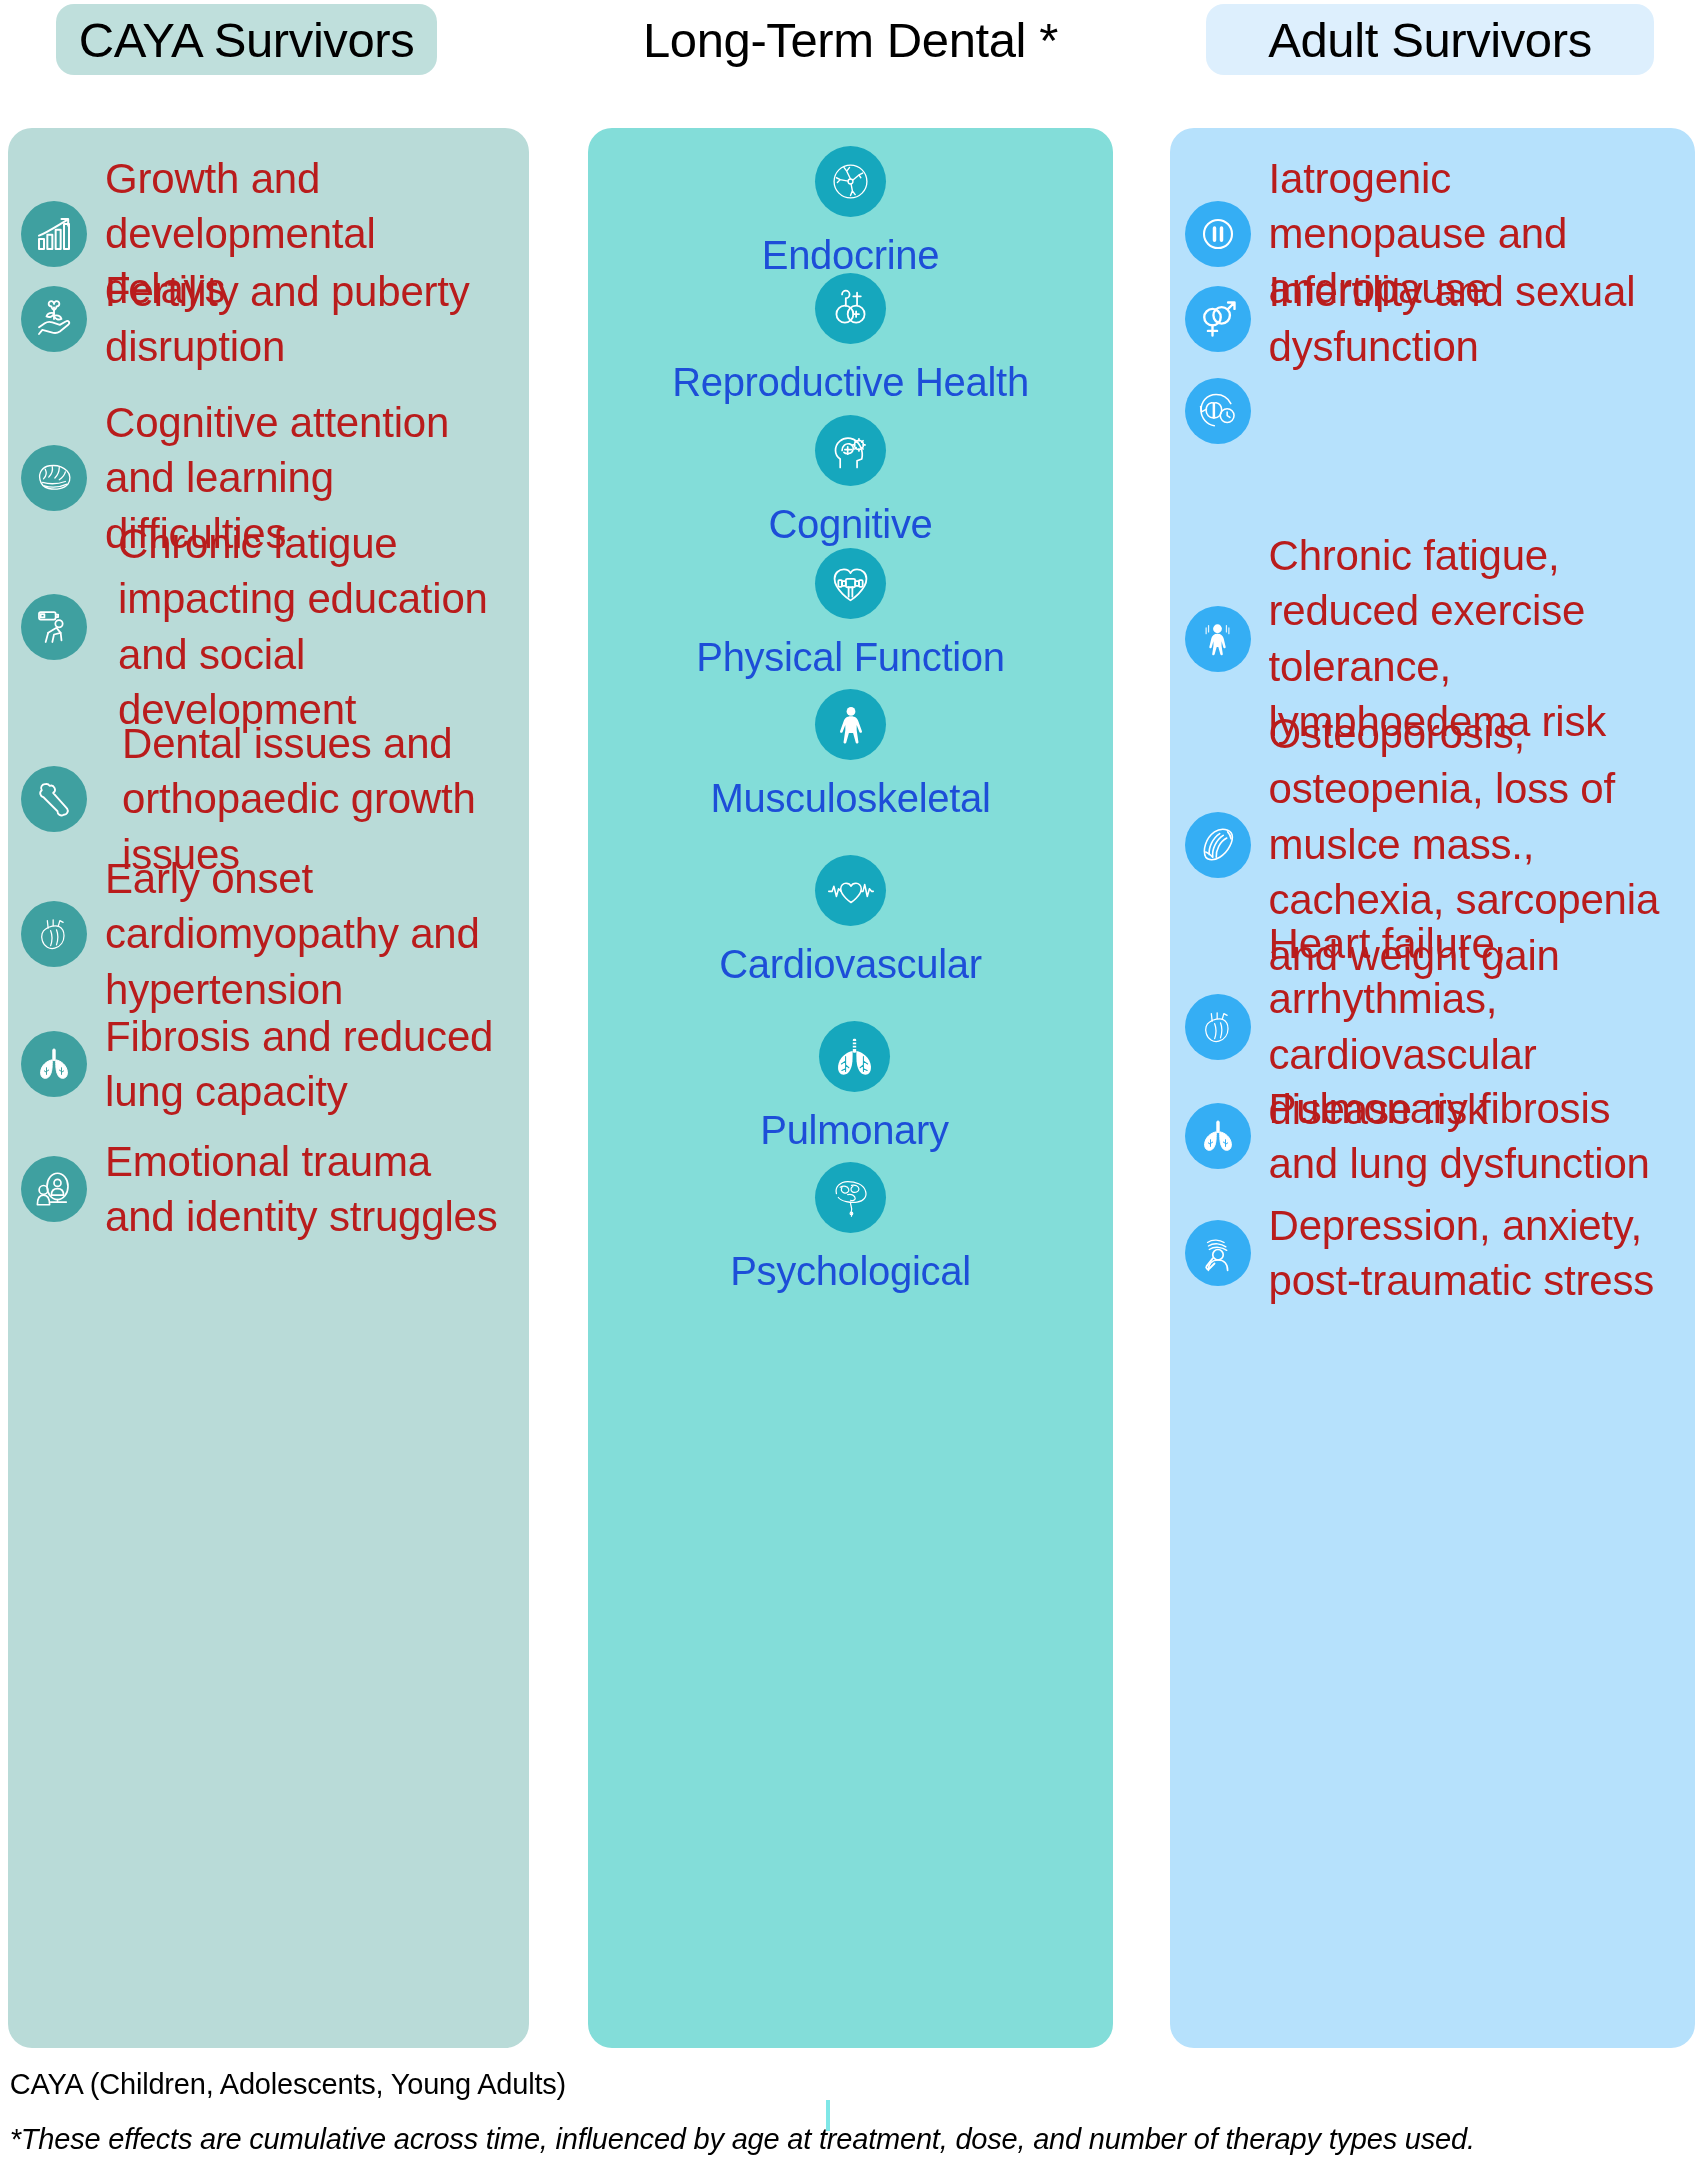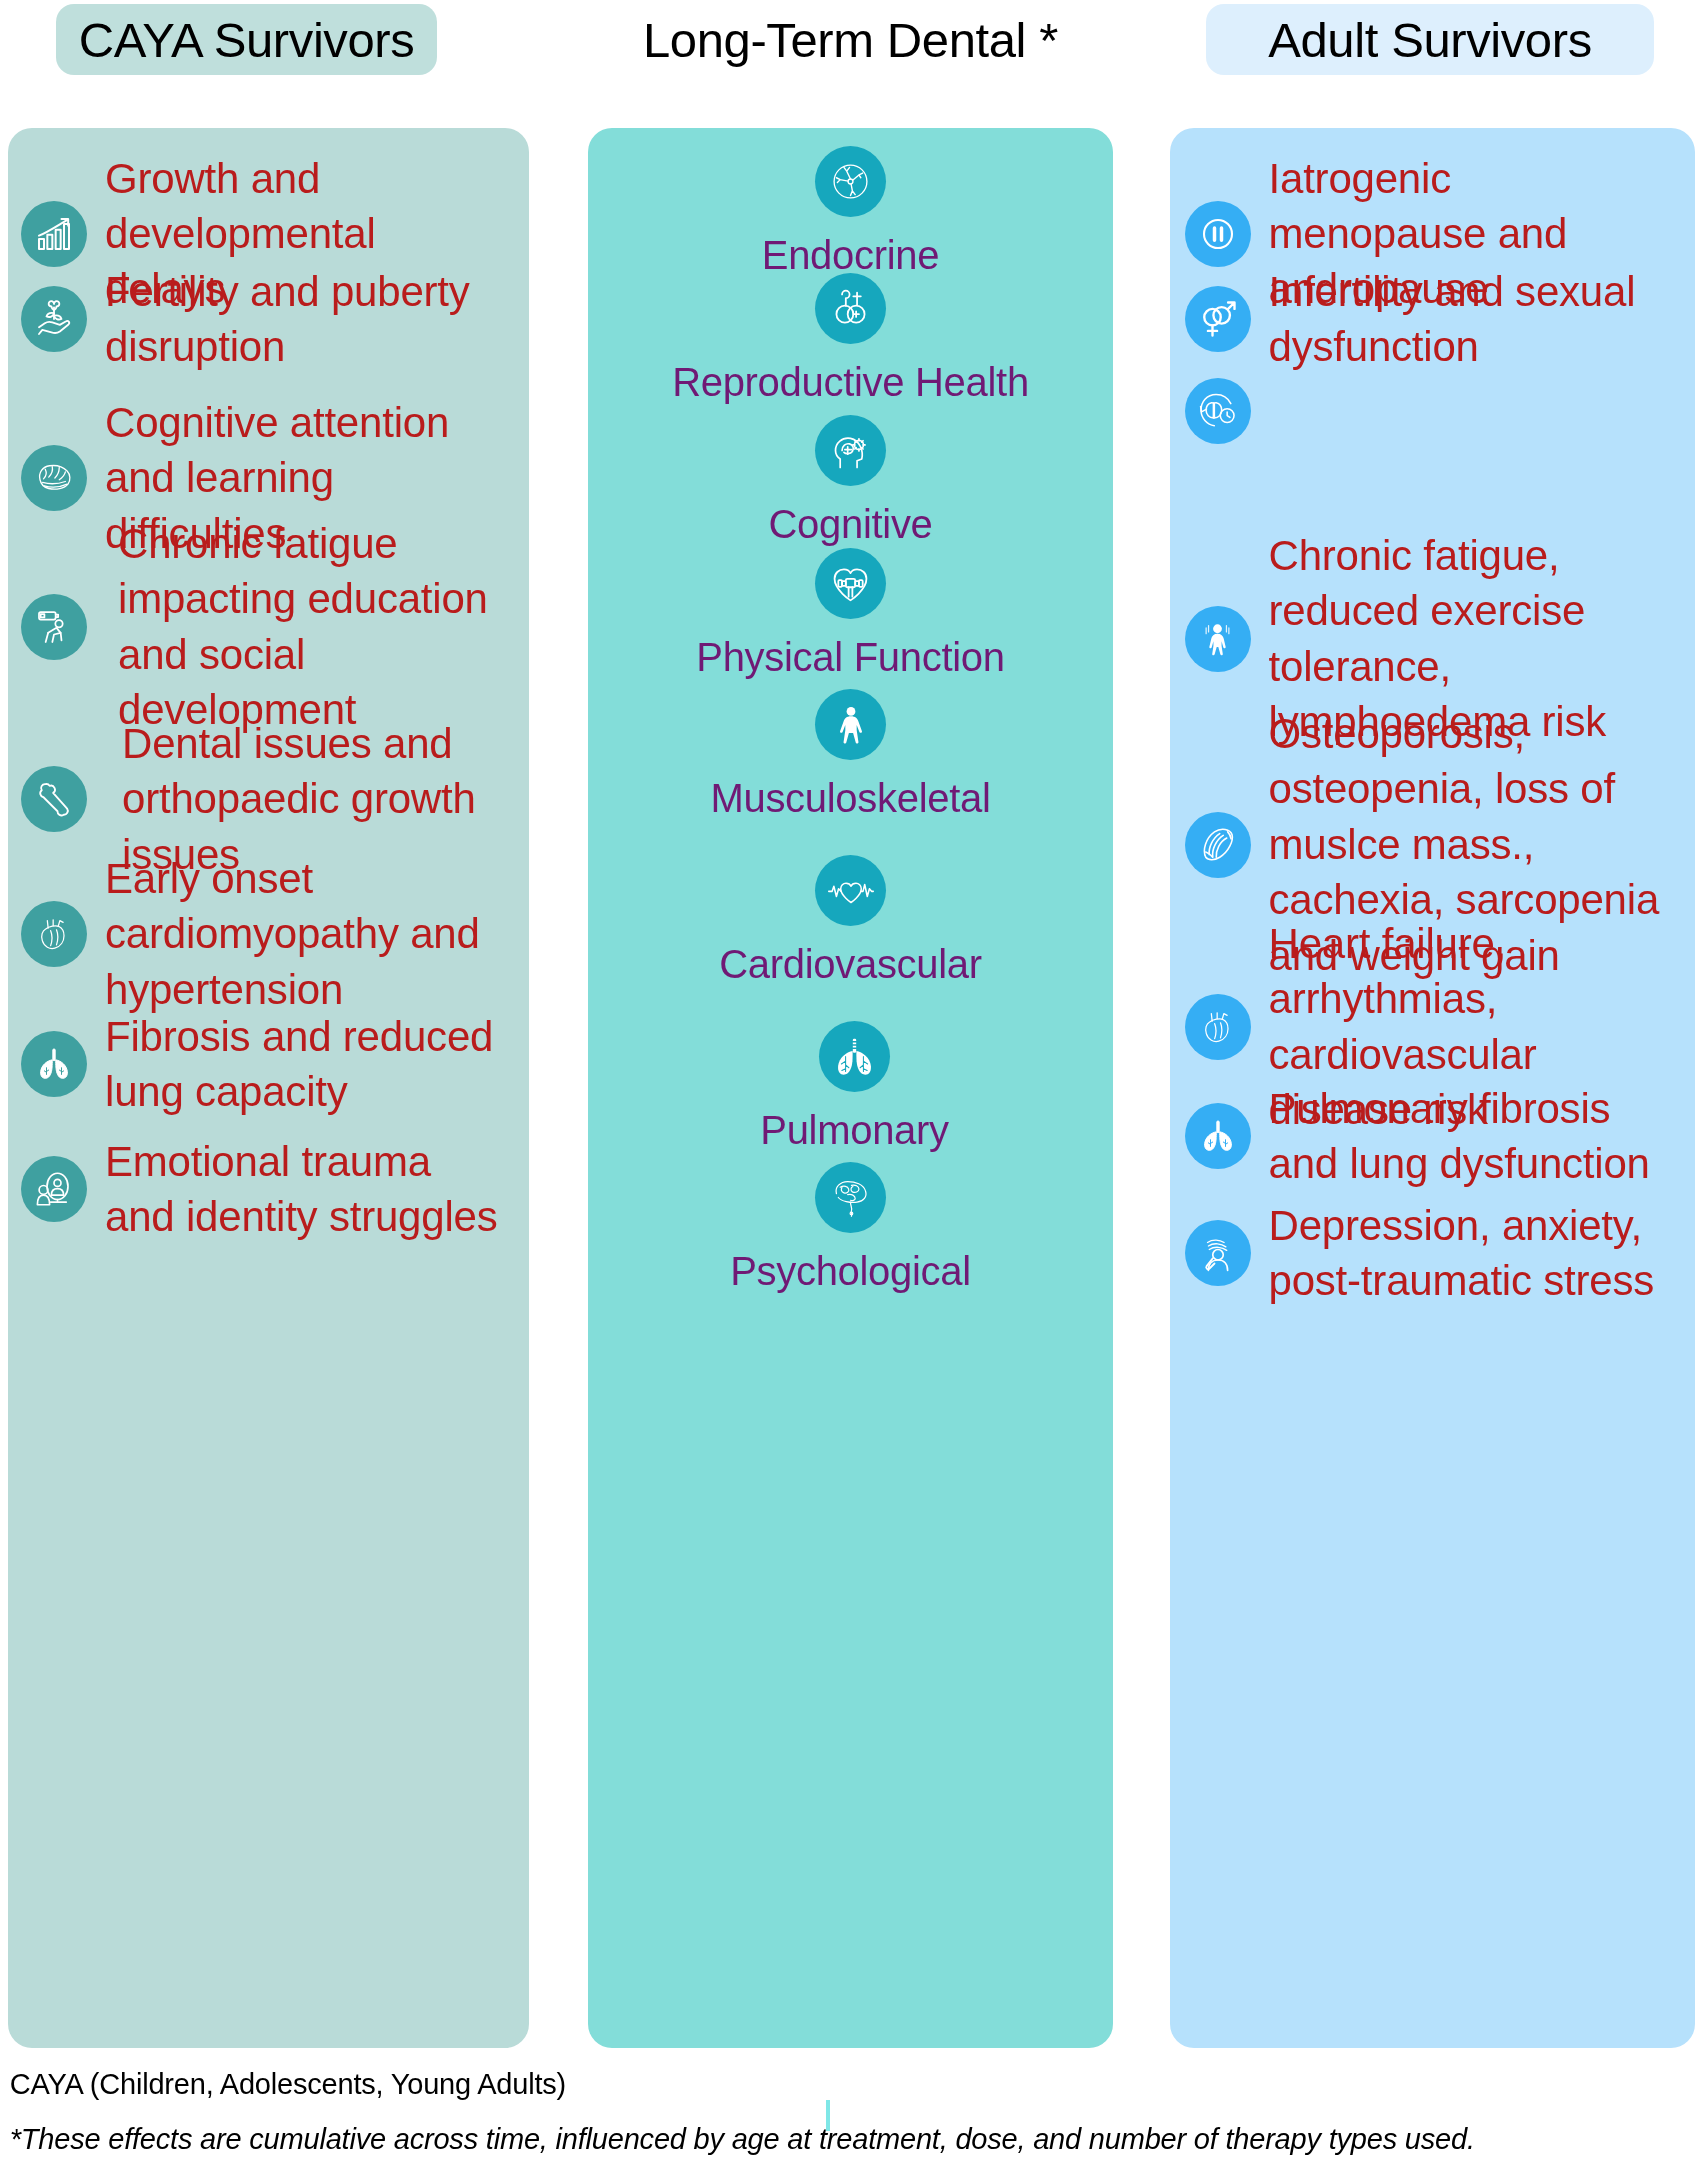--- a/index.html
+++ b/index.html
@@ -82,21 +82,21 @@
   .mrow .mbubble {
     width: 71px; height: 71px;
     border-radius: 50%;
     background: #16a7bd;
     display: flex; align-items: center; justify-content: center;
   }
   .mrow .mtxt {
     margin-top: 16px;
     font-size: 40px;
     line-height: 1.1;
-    color: #701a75;
+    color: #1d4ed8;
     letter-spacing: -0.3px;
     white-space: nowrap;
   }
 
   svg.gl { display: block; }
 
   
   .foot {
     position: absolute;
     left: 9.7px;

